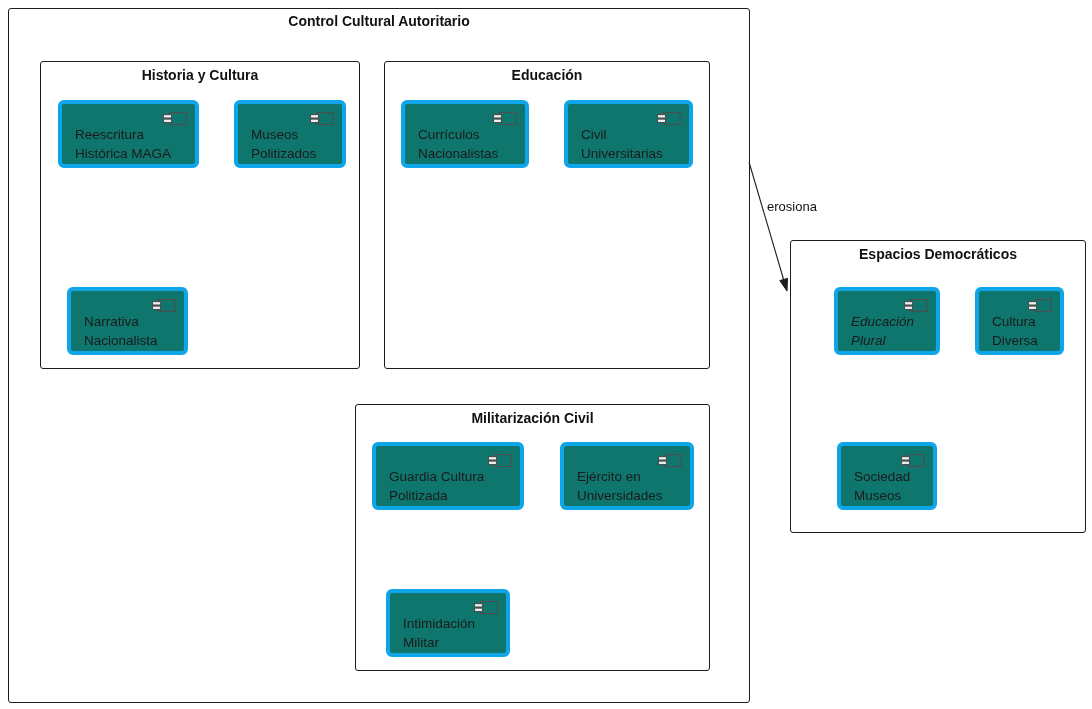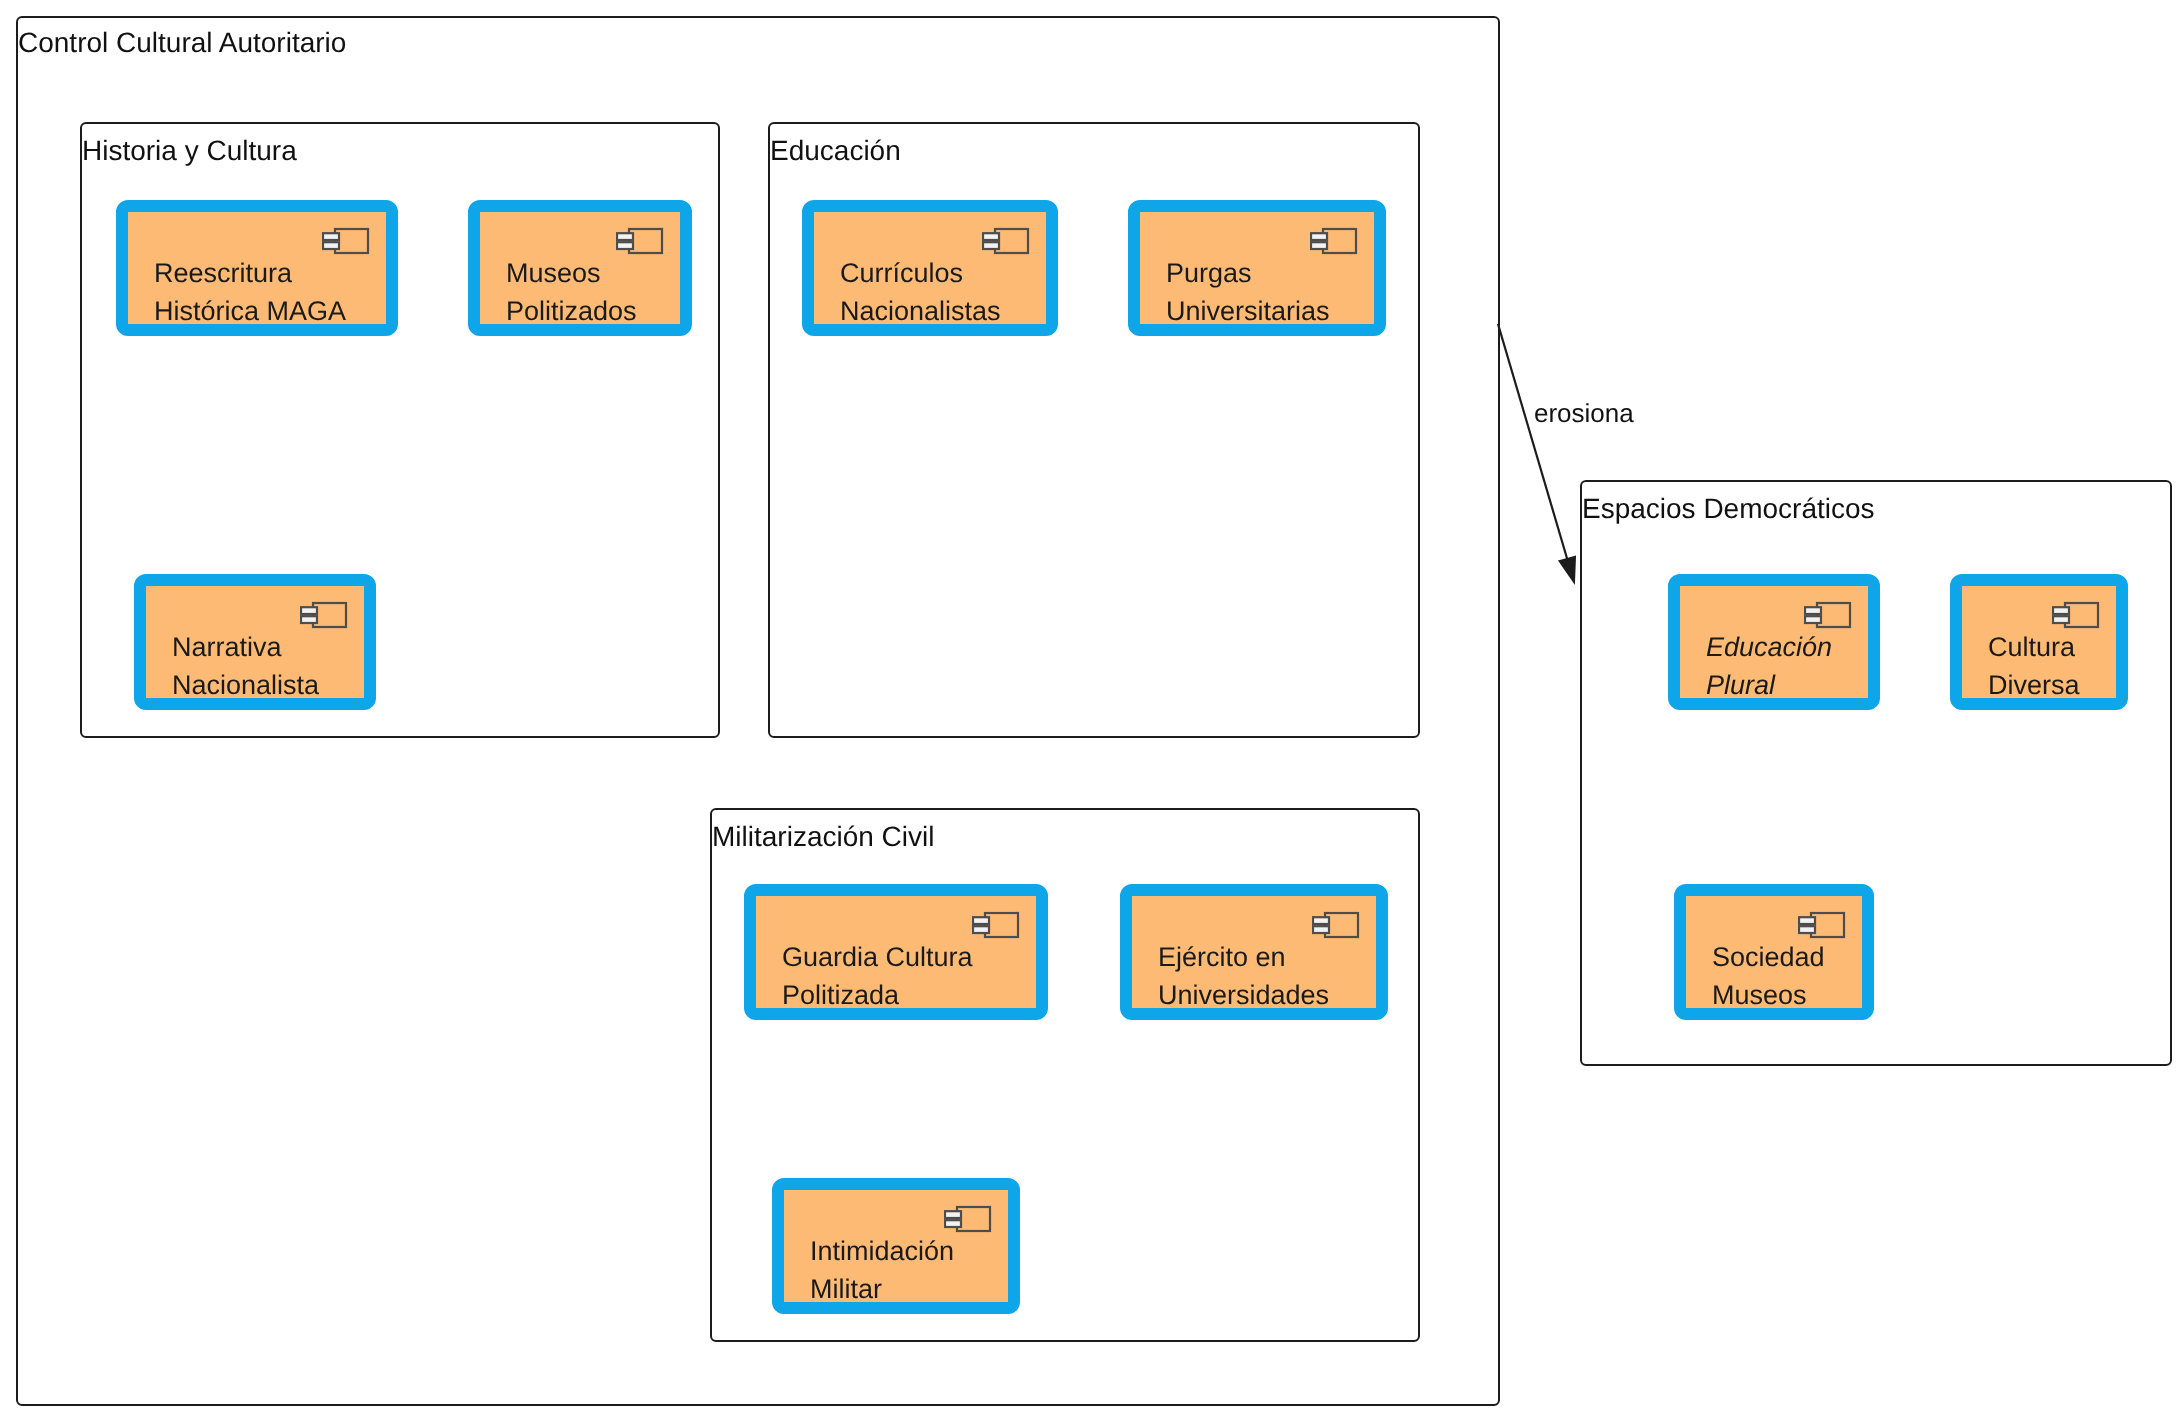--- a/index.html
+++ b/index.html
@@ -19,34 +19,34 @@
   }
   .box {
     position: absolute;
     box-sizing: border-box;
     background: #ffffff;
     border: 1.4px solid #1c1c1c;
     border-radius: 3px;
   }
   .box-title {
     width: 100%;
-    text-align: left;
-    font-weight: normal;
+    text-align: center;
+    font-weight: bold;
     font-size: 14px;
     padding-top: 5px;
     color: #111111;
   }
   .outer-title {
     padding-top: 4px;
   }
   .component {
     position: absolute;
     box-sizing: border-box;
-    background: #fdba74;
-    border: 6px solid #0ea5e9;
+    background: #0f766e;
+    border: 4px solid #0ea5e9;
     border-radius: 6px;
   }
   .comp-icon {
     position: absolute;
     top: 7px;
     right: 8px;
     width: 24px;
     height: 15px;
   }
   .comp-label {
@@ -124,21 +124,21 @@
       <svg class="comp-icon" viewBox="0 0 24 15">
           <use href="#comp-icon-def"></use>
         </svg>
       <div class="comp-label">Currículos Nacionalistas</div>
     </div>
 
     <div class="component" style="left:179px; top:38px; width:129px; height:68px;">
       <svg class="comp-icon" viewBox="0 0 24 15">
           <use href="#comp-icon-def"></use>
         </svg>
-      <div class="comp-label">Purgas Universitarias</div>
+      <div class="comp-label">Civil Universitarias</div>
     </div>
 
   </div>
 
   <div class="box" style="left:355px; top:404px; width:355px; height:267px;">
     <div class="box-title">Militarización Civil</div>
 
     <div class="component" style="left:16px; top:37px; width:152px; height:68px;">
       <svg class="comp-icon" viewBox="0 0 24 15">
           <use href="#comp-icon-def"></use>

